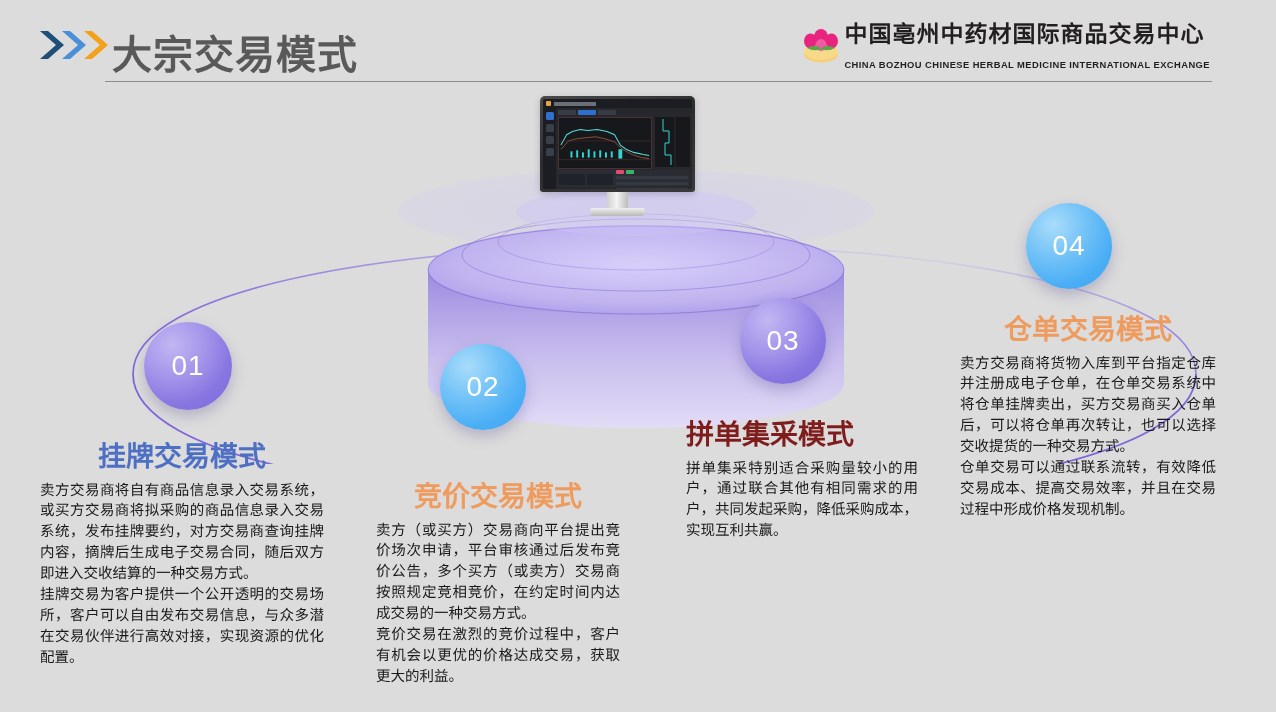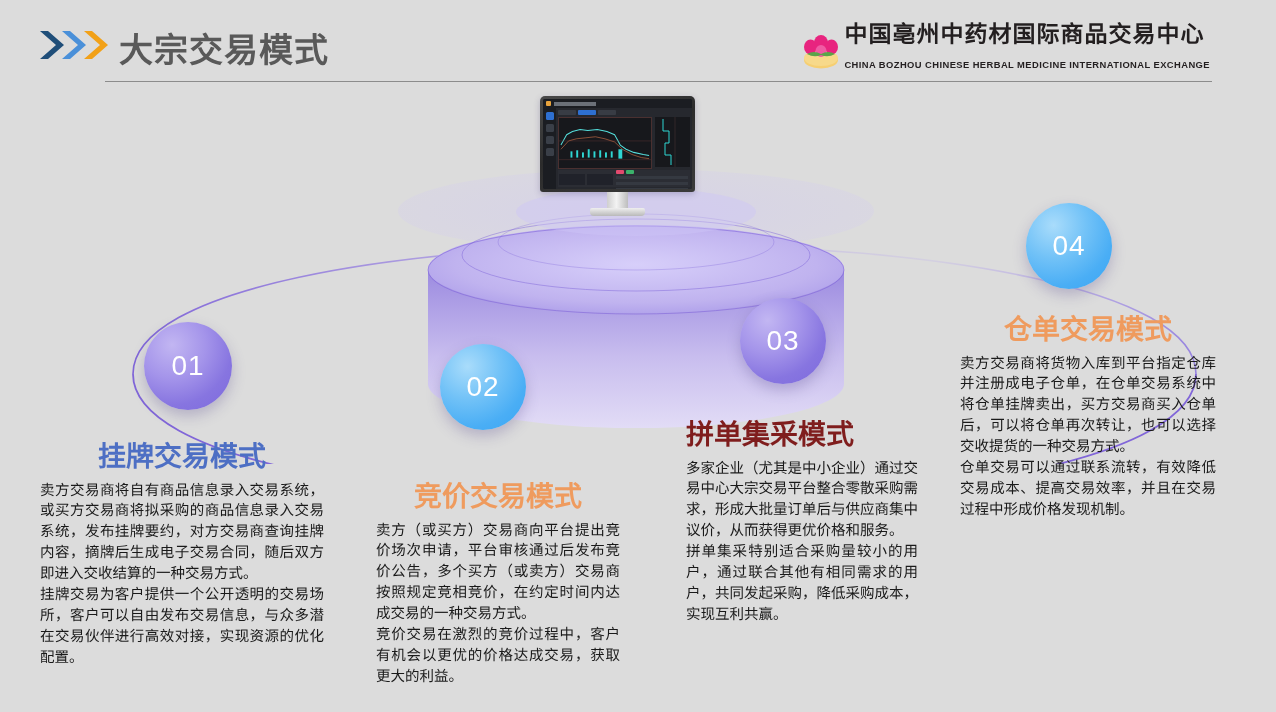--- a/index.html
+++ b/index.html
@@ -29,33 +29,32 @@
     position: absolute;
     left: 38px;
     top: 29px;
     width: 70px;
     height: 32px;
   }
   .page-title {
     position: absolute;
     left: 112px;
     top: 23px;
-    font-size: 34px;
+    font-size: 40px;
     font-weight: bold;
     color: #595959;
     letter-spacing: 1px;
     white-space: nowrap;
-    margin-left: 7px;
   }
   .brand {
     position: absolute;
     right: 66px;
     top: 22px;
     display: flex;
-    align-items: flex-end;
+    align-items: flex-start;
     gap: 3px;
   }
   .brand-mark { width: 40px; height: 42px; flex: none; }
   .brand-text { display: flex; flex-direction: column; }
   .brand-cn {
     font-size: 23px;
     font-weight: bold;
     color: #231f20;
     letter-spacing: 1.0px;
     line-height: 1.05;
@@ -333,21 +332,20 @@
     <div class="col-title" style="color:#ef9b5e; text-align:center;margin-top:32px;">竞价交易模式</div>
     <div class="col-body">
       <p>卖方（或买方）交易商向平台提出竞价场次申请，平台审核通过后发布竞价公告，多个买方（或卖方）交易商按照规定竞相竞价，在约定时间内达成交易的一种交易方式。</p>
       <p>竞价交易在激烈的竞价过程中，客户有机会以更优的价格达成交易，获取更大的利益。</p>
     </div>
   </div>
 
   <div class="col" style="left:686px; top:418px; width:232px;">
     <div class="col-title" style="color:#7f1d1d; text-align:left;">拼单集采模式</div>
     <div class="col-body">
-      <p>多家企业（尤其是中小企业）通过交易中心大宗交易平台整合零散采购需求，形成大批量订单后与供应商集中议价，从而获得更优价格和服务。</p>
       <p>拼单集采特别适合采购量较小的用户，通过联合其他有相同需求的用户，共同发起采购，降低采购成本，实现互利共赢。</p>
     </div>
   </div>
 
   <div class="col" style="left:960px; top:313px; width:256px;">
     <div class="col-title" style="color:#ef9b5e; text-align:center;">仓单交易模式</div>
     <div class="col-body">
       <p>卖方交易商将货物入库到平台指定仓库并注册成电子仓单，在仓单交易系统中将仓单挂牌卖出，买方交易商买入仓单后，可以将仓单再次转让，也可以选择交收提货的一种交易方式。</p>
       <p>仓单交易可以通过联系流转，有效降低交易成本、提高交易效率，并且在交易过程中形成价格发现机制。</p>
     </div>

